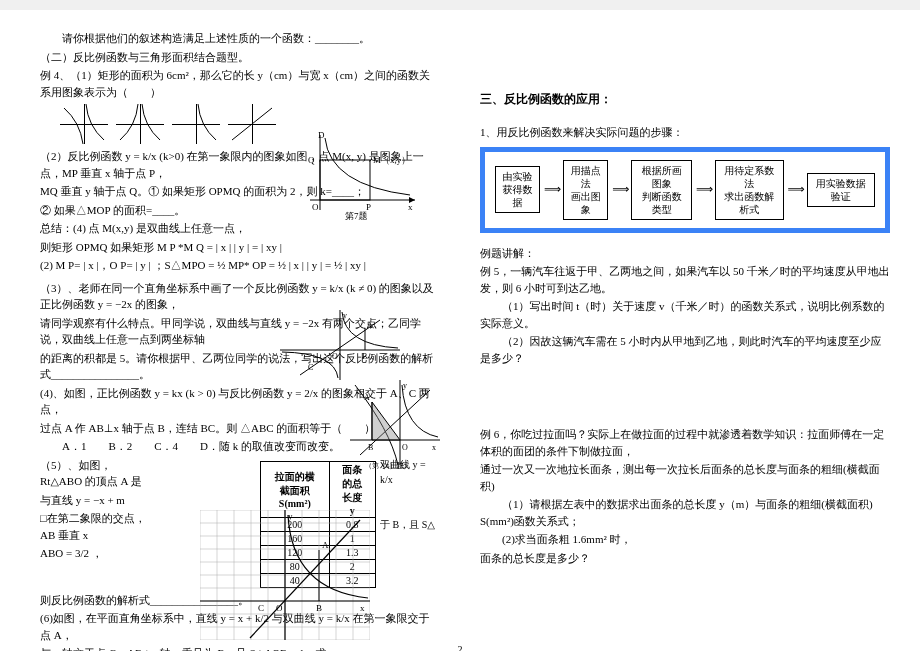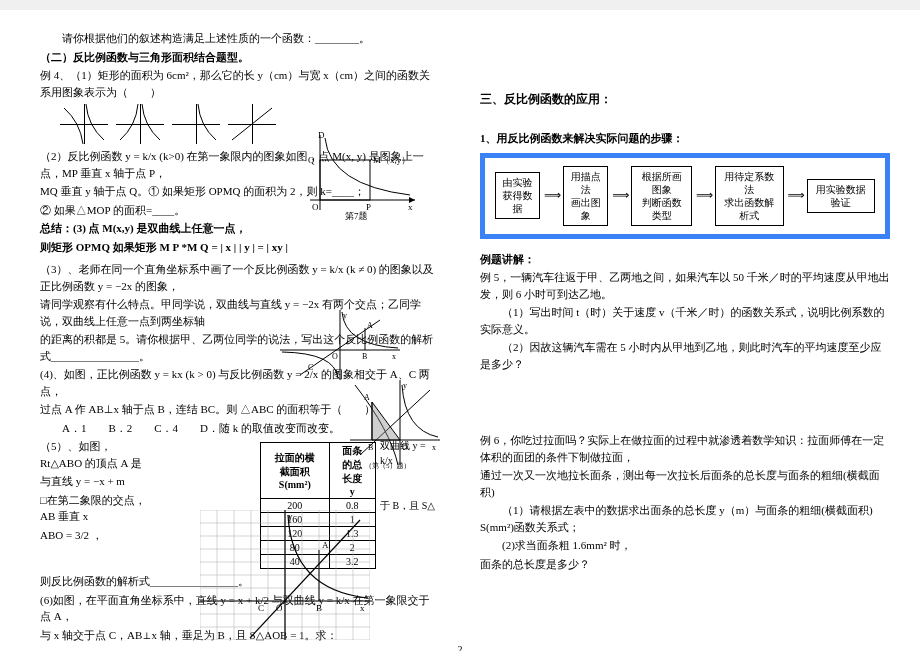--- a/index.html
+++ b/index.html
@@ -19,22 +19,22 @@
     position: relative;
   }
   .col {
     width: 50%;
     padding: 20px 24px 10px 40px;
     position: relative;
   }
   .col-right { padding: 80px 30px 10px 20px; }
   p { line-height: 1.5; margin-bottom: 2px; }
   .indent { text-indent: 2em; }
-  .bold { font-weight: bold; }
-  .section-title { font-weight: bold; font-size: 12px; margin-bottom: 22px; }
+  .bold { font-weight: normal; }
+  .section-title { font-weight: bold; font-size: 12px; margin-bottom: 16px; }
   .small-graphs { display: flex; gap: 8px; margin: 4px 0 4px 20px; }
   .graph-axes {
     width: 48px; height: 40px; position: relative;
   }
   .graph-axes::before, .graph-axes::after {
     content: ""; position: absolute; background: #000;
   }
   .graph-axes::before { left: 50%; top: 0; width: 1px; height: 100%; }
   .graph-axes::after { top: 50%; left: 0; height: 1px; width: 100%; }
   .graph-axes svg { position: absolute; inset: 0; }
@@ -124,22 +124,23 @@
         <svg viewBox="0 0 48 40">
             <path d="M4 36 L44 4" fill="none" stroke="#000" stroke-width="1"></path>
           </svg>
       </div>
     </div>
 
     <p>（2）反比例函数 y = k/x (k&gt;0) 在第一象限内的图象如图，点 M(x, y) 是图象上一点，MP 垂直 x 轴于点 P，</p>
     <p>MQ 垂直 y 轴于点 Q。① 如果矩形 OPMQ 的面积为 2，则 k=____；</p>
     <p>② 如果△MOP 的面积=____。</p>
 
-    <p class="bold">总结：(3) 点 M(x,y) 是双曲线上任意一点，</p>
+    <p class="bold">总结：(4) 点 M(x,y) 是双曲线上任意一点，</p>
     <p class="bold">则矩形 OPMQ 如果矩形 M P *M Q = | x | | y | = | xy |</p>
+    <p class="bold">(2) M P= | x |，O P= | y | ；S△MPO = ½ MP* OP = ½ | x | | y | = ½ | xy |</p>
 
     <p style="margin-top:6px">（3）、老师在同一个直角坐标系中画了一个反比例函数 y = k/x (k ≠ 0) 的图象以及正比例函数 y = −2x 的图象，</p>
     <p>请同学观察有什么特点。甲同学说，双曲线与直线 y = −2x 有两个交点；乙同学说，双曲线上任意一点到两坐标轴</p>
     <p>的距离的积都是 5。请你根据甲、乙两位同学的说法，写出这个反比例函数的解析式________________。</p>
 
     <p>(4)、如图，正比例函数 y = kx (k &gt; 0) 与反比例函数 y = 2/x 的图象相交于 A、C 两点，</p>
     <p>过点 A 作 AB⊥x 轴于点 B，连结 BC。则 △ABC 的面积等于（　　）</p>
     <p class="indent">A．1　　B．2　　C．4　　D．随 k 的取值改变而改变。</p>
 
     <div style="display:flex; align-items:flex-start;">

